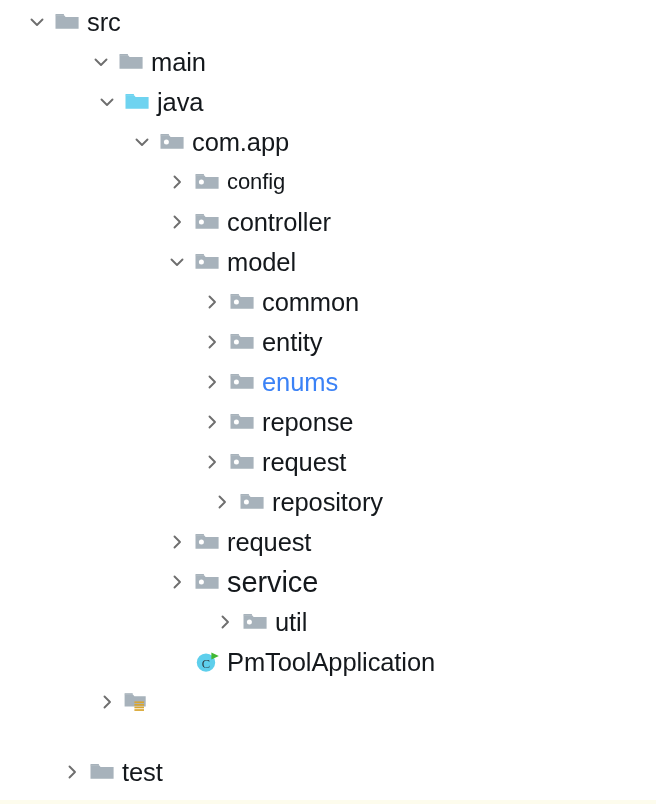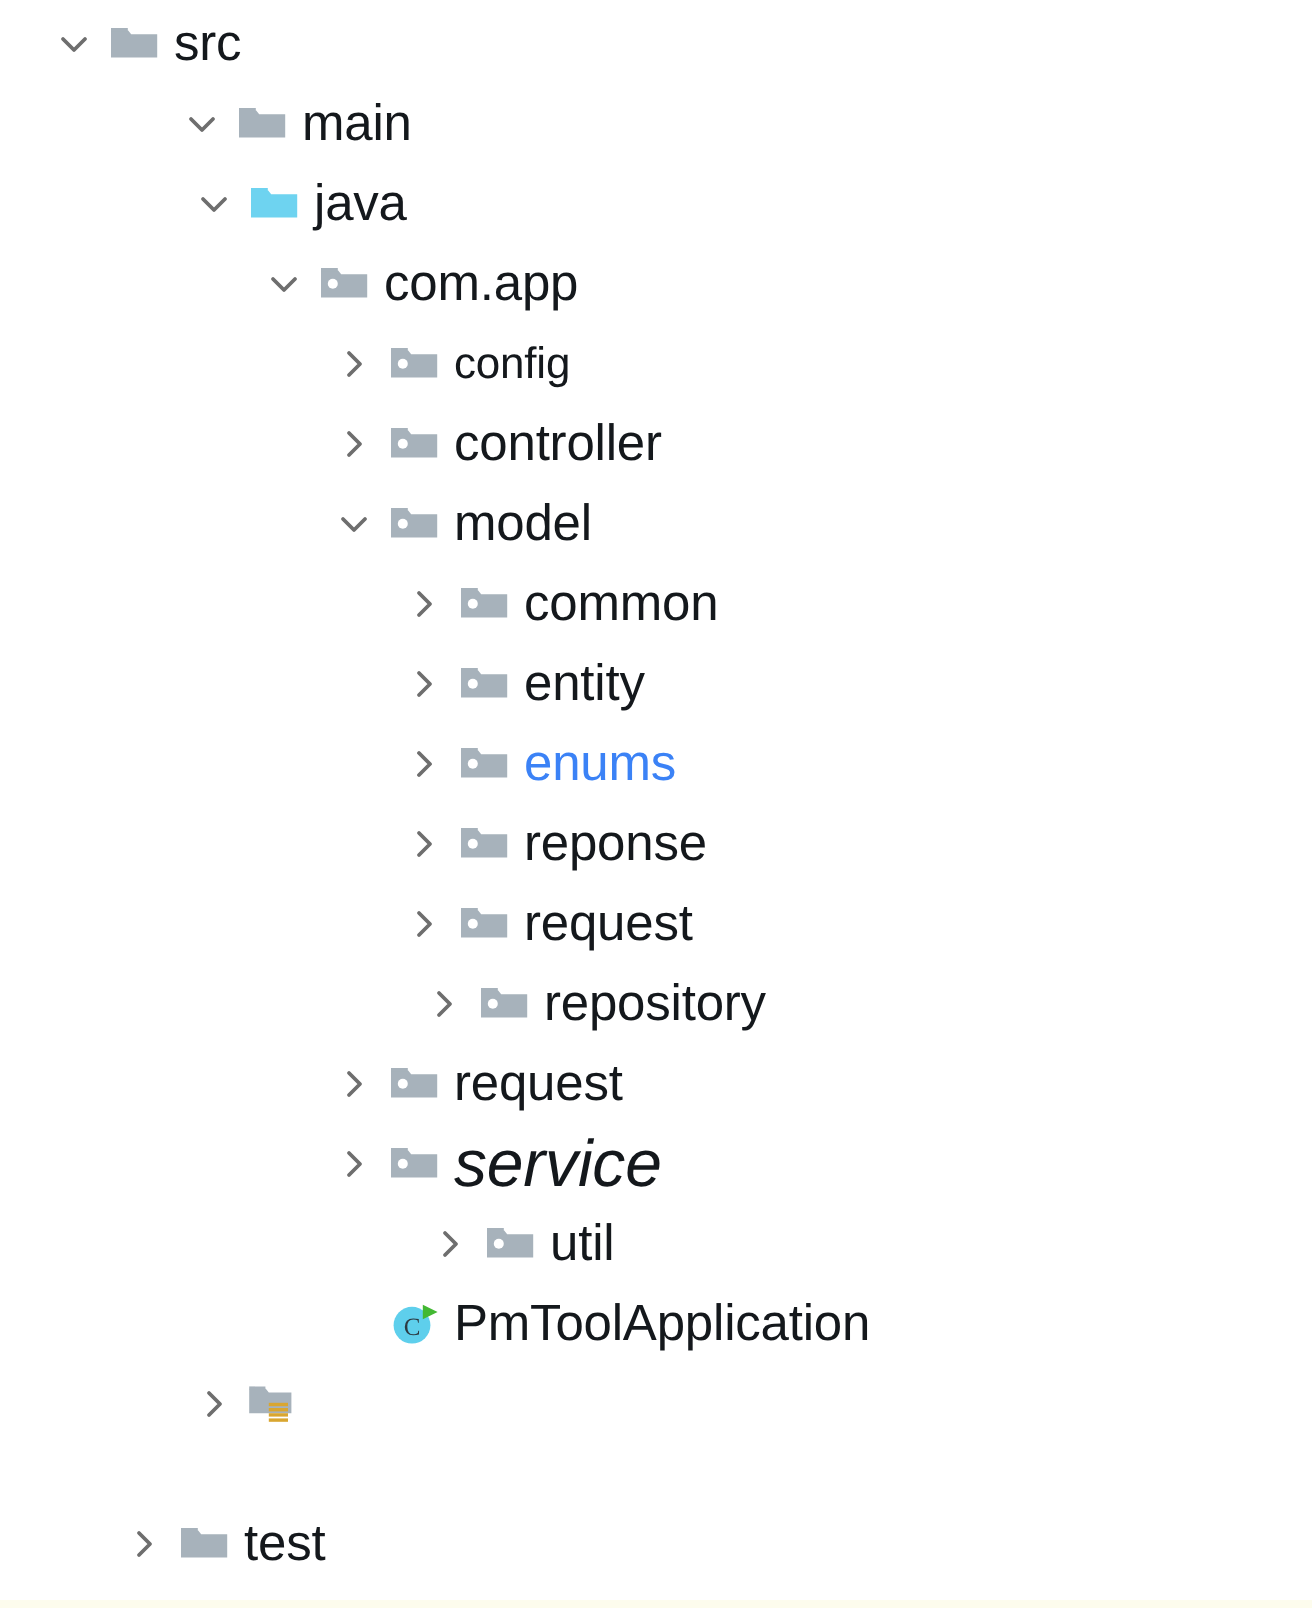--- a/index.html
+++ b/index.html
@@ -326,21 +326,21 @@
       <polyline points="9.5,6.5 15,12 9.5,17.5"></polyline>
     </svg>
       </span>
     <span class="icon">
     <svg width="28" height="28" viewBox="0 0 28 28">
       <path fill="#a7b2bb" d="M2.5 7.2 h8.6 l1.5 1.9 h13.0 v11.6 h-23.1 z"></path>
       <path fill="#a7b2bb" d="M2.5 6.0 h8.4 v1.6 h-8.4 z"></path>
       <circle cx="8.4" cy="13.9" r="2.5" fill="#ffffff"></circle>
     </svg>
       </span>
-    <span class="label" style="font-size: 33px; color: rgb(20, 24, 28); font-style: italic;">service</span>
+    <span class="label" style="font-size: 29px; color: rgb(20, 24, 28);">service</span>
   </div>
 
   <div class="row" style="height: 40px; margin-left: 48px;">
     <span class="indent" style="width: 162px;"></span>
     <span class="twisty">
     <svg width="24" height="24" viewBox="0 0 24 24" fill="none" stroke="#6e6e6e" stroke-width="1.9" stroke-linecap="round" stroke-linejoin="round">
       <polyline points="9.5,6.5 15,12 9.5,17.5"></polyline>
     </svg>
       </span>
     <span class="icon">

